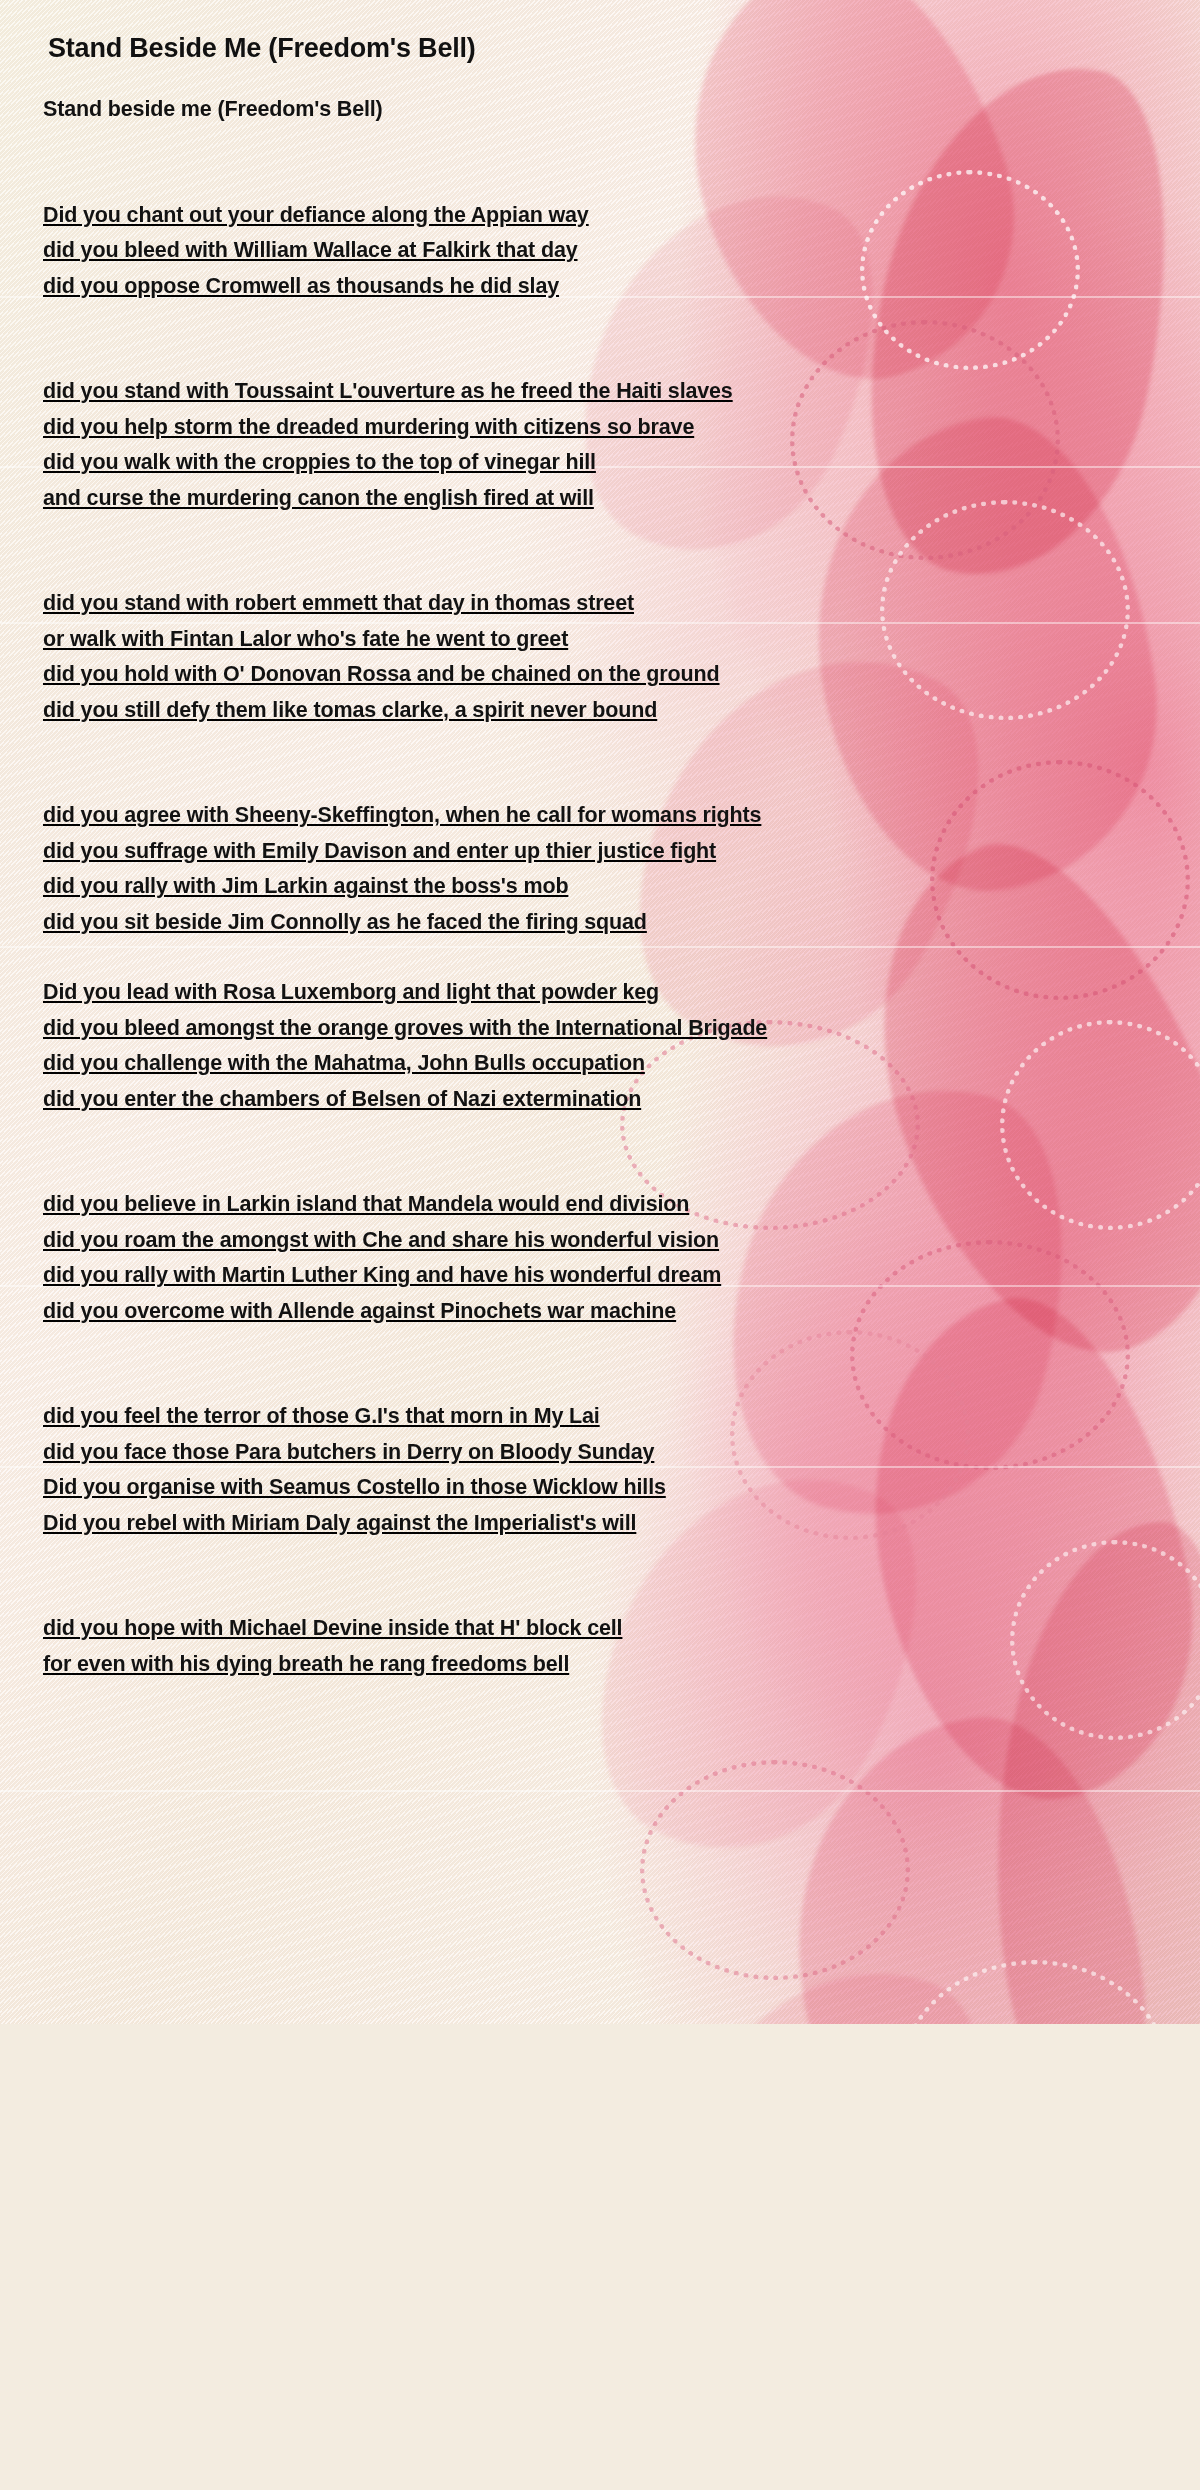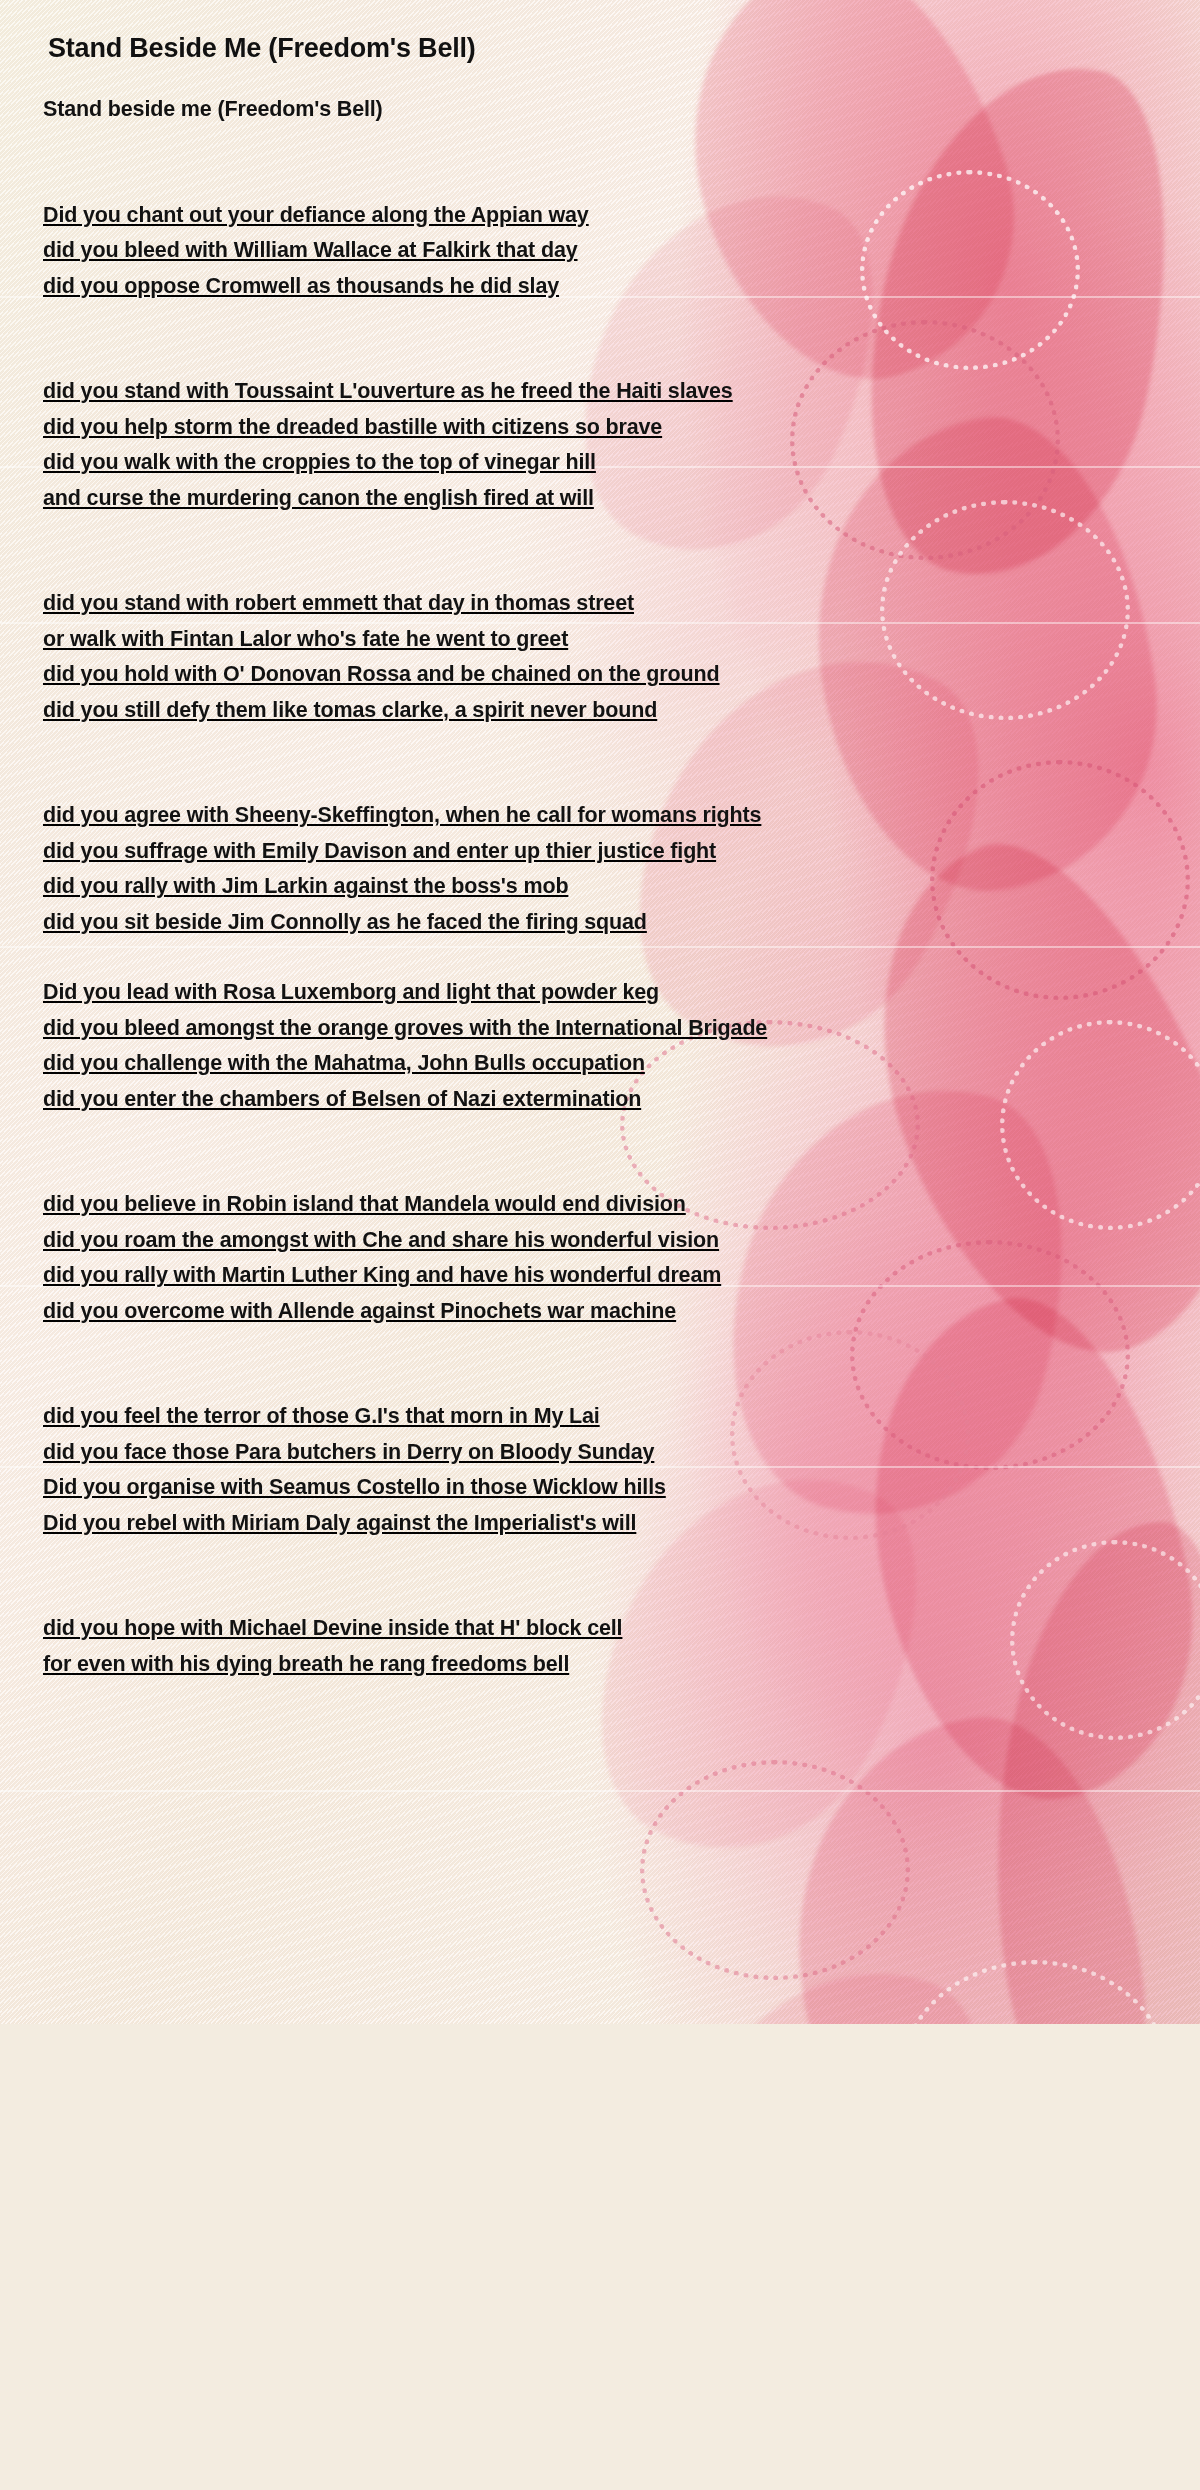--- a/index.html
+++ b/index.html
@@ -209,21 +209,21 @@
       <div class="poem-line">Did you chant out your defiance along the Appian way</div>
       <div class="poem-line">did you bleed with William Wallace at Falkirk that day</div>
       <div class="poem-line">did you oppose Cromwell as thousands he did slay</div>
     </div>
 
     <div class="stanza-gap"></div>
     <div class="stanza-gap"></div>
 
     <div class="stanza">
       <div class="poem-line">did you stand with Toussaint L'ouverture as he freed the Haiti slaves</div>
-      <div class="poem-line">did you help storm the dreaded bastille with citizens so brave</div>
+      <div class="poem-line">did you help storm the dreaded murdering with citizens so brave</div>
       <div class="poem-line">did you walk with the croppies to the top of vinegar hill</div>
       <div class="poem-line">and curse the murdering canon the english fired at will</div>
     </div>
 
     <div class="stanza-gap"></div>
     <div class="stanza-gap"></div>
 
     <div class="stanza">
       <div class="poem-line">did you stand with robert emmett that day in thomas street</div>
       <div class="poem-line">or walk with Fintan Lalor who's fate he went to greet</div>
@@ -247,21 +247,21 @@
       <div class="poem-line">Did you lead with Rosa Luxemborg and light that powder keg</div>
       <div class="poem-line">did you bleed amongst the orange groves with the International Brigade</div>
       <div class="poem-line">did you challenge with the Mahatma, John Bulls occupation</div>
       <div class="poem-line">did you enter the chambers of Belsen of Nazi extermination</div>
     </div>
 
     <div class="stanza-gap"></div>
     <div class="stanza-gap"></div>
 
     <div class="stanza">
-      <div class="poem-line">did you believe in Robin island that Mandela would end division</div>
+      <div class="poem-line">did you believe in Larkin island that Mandela would end division</div>
       <div class="poem-line">did you roam the amongst with Che and share his wonderful vision</div>
       <div class="poem-line">did you rally with Martin Luther King and have his wonderful dream</div>
       <div class="poem-line">did you overcome with Allende against Pinochets war machine</div>
     </div>
 
     <div class="stanza-gap"></div>
     <div class="stanza-gap"></div>
 
     <div class="stanza">
       <div class="poem-line">did you feel the terror of those G.I's that morn in My Lai</div>

